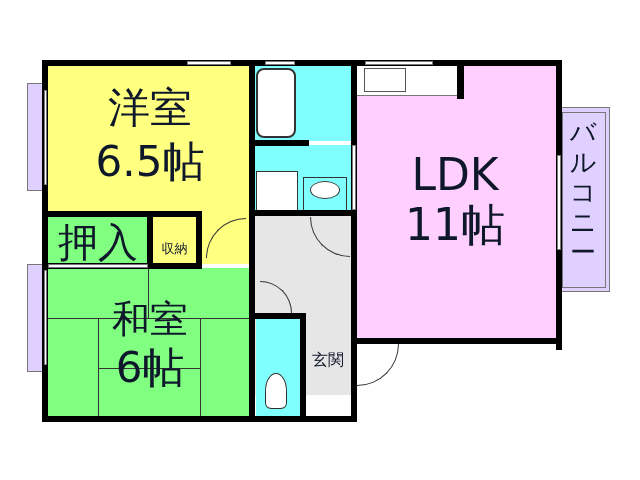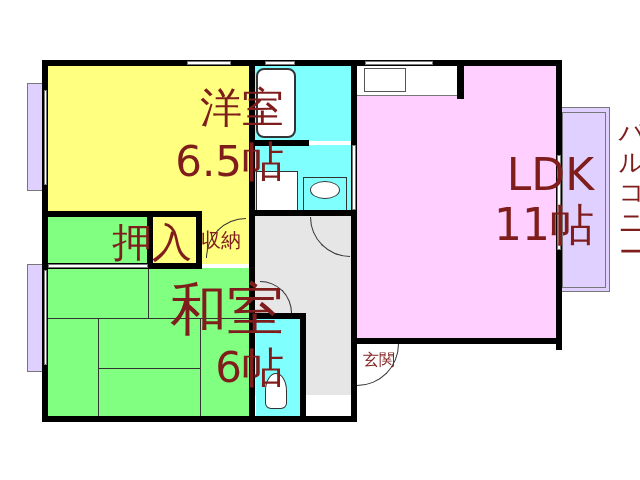--- a/index.html
+++ b/index.html
@@ -1,19 +1,19 @@
 <!DOCTYPE html>
 <html><head>
 <meta charset="utf-8">
 <style>
   html, body { margin:0; padding:0; background:#ffffff; }
   body { width:640px; height:480px; position:relative; overflow:hidden; font-family:"DejaVu Sans", sans-serif; }
   .abs { position:absolute; box-sizing:border-box; }
   .wall { position:absolute; background:#000; }
-  .label { position:absolute; color:#7f1d1d; text-align:right; line-height:1.05; white-space:pre;margin-left:44px; }
+  .label { position:absolute; color:#0f172a; text-align:center; line-height:1.05; white-space:pre; }
   .win { position:absolute; background:#fff; border:1px solid #777; box-sizing:border-box; }
 </style>
 </head>
 <body>
 
 <div class="abs" style="left:47px;top:66px;width:202px;height:146px;background:#ffff80;"></div>
 <div class="abs" style="left:47px;top:216px;width:101px;height:48px;background:#80ff80;"></div>
 <div class="abs" style="left:153px;top:216px;width:43px;height:48px;background:#ffff80;"></div>
 <div class="abs" style="left:196px;top:212px;width:53px;height:52px;background:#ffff80;"></div>
 <div class="abs" style="left:47px;top:268px;width:202px;height:150px;background:#80ff80;"></div>
@@ -81,18 +81,18 @@
 <div class="win" style="left:48px;top:264px;width:100px;height:4px;"></div>
 
 <div class="abs" style="left:206px;top:218px;width:40px;height:40px;border-top:1px solid #333;border-left:1px solid #333;border-radius:40px 0 0 0;"></div>
 <div class="abs" style="left:310px;top:217px;width:40px;height:40px;border-bottom:1px solid #333;border-left:1px solid #333;border-radius:0 0 0 40px;"></div>
 <div class="abs" style="left:260px;top:281px;width:32px;height:32px;border-top:1px solid #333;border-right:1px solid #333;border-radius:0 32px 0 0;"></div>
 <div class="abs" style="left:357px;top:344px;width:42px;height:42px;border-bottom:1px solid #333;border-right:1px solid #333;border-radius:0 0 42px 0;background:#fff;"></div>
 
 <div class="label" style="left:60px;top:86px;width:180px;font-size:42px;">洋室</div>
 <div class="label" style="left:60px;top:140px;width:180px;font-size:42px;">6.5帖</div>
 <div class="label" style="left:48px;top:221px;width:100px;font-size:40px;">押入</div>
-<div class="label" style="left:152px;top:230px;width:45px;font-size:20px;">収納</div>
-<div class="label" style="left:60px;top:280px;width:180px;font-size:57px;">和室</div>
+<div class="label" style="left:152px;top:242px;width:45px;font-size:13px;">収納</div>
+<div class="label" style="left:60px;top:300px;width:180px;font-size:38px;">和室</div>
 <div class="label" style="left:60px;top:346px;width:180px;font-size:42px;">6帖</div>
 <div class="label" style="left:360px;top:152px;width:190px;font-size:44px;">LDK</div>
 <div class="label" style="left:360px;top:202px;width:190px;font-size:44px;">11帖</div>
 <div class="label" style="left:305px;top:352px;width:46px;font-size:16px;">玄関</div>
 
 </body></html>

